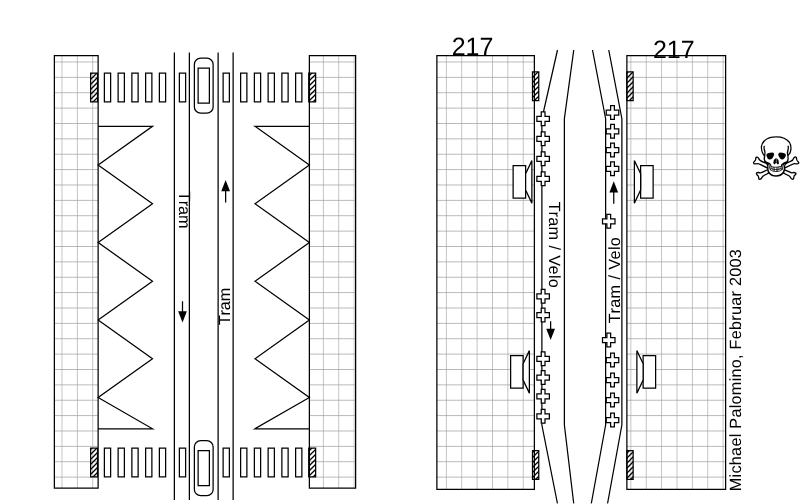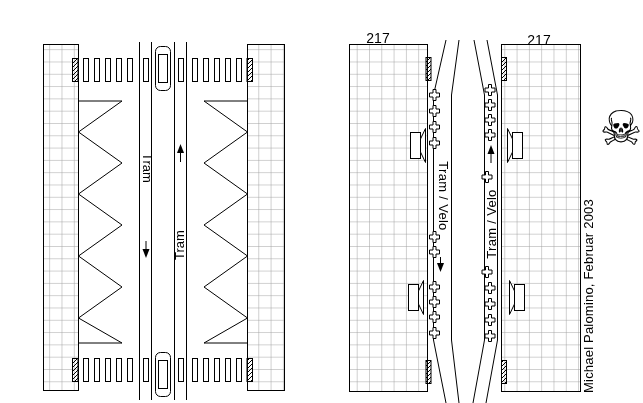--- a/index.html
+++ b/index.html
@@ -8,21 +8,21 @@
     font-family:"Liberation Sans", sans-serif; color:#000; overflow:hidden;
   }
   .canvas svg { position:absolute; left:0; top:0; }
   .label {
     position:absolute; font-size:13px; line-height:16px; height:16px;
     text-align:center; white-space:nowrap; color:#000;
     font-family:"Liberation Sans", sans-serif;
   }
   .rot-cw  { transform:rotate(90deg);  transform-origin:50% 50%; }
   .rot-ccw { transform:rotate(-90deg); transform-origin:50% 50%; }
-  .streetnum { font-size:14px; }
+  .streetnum { font-size:20px; }
   .skull {
     position:absolute; left:595px; top:100px; width:52px; height:58px;
     font-size:48px; line-height:58px; text-align:center; color:#000;
   }
   .credit { font-size:13px; letter-spacing:0.2px; }
   .lanelabel { letter-spacing:0.3px; }
 </style>
 </head>
 <body>
 

